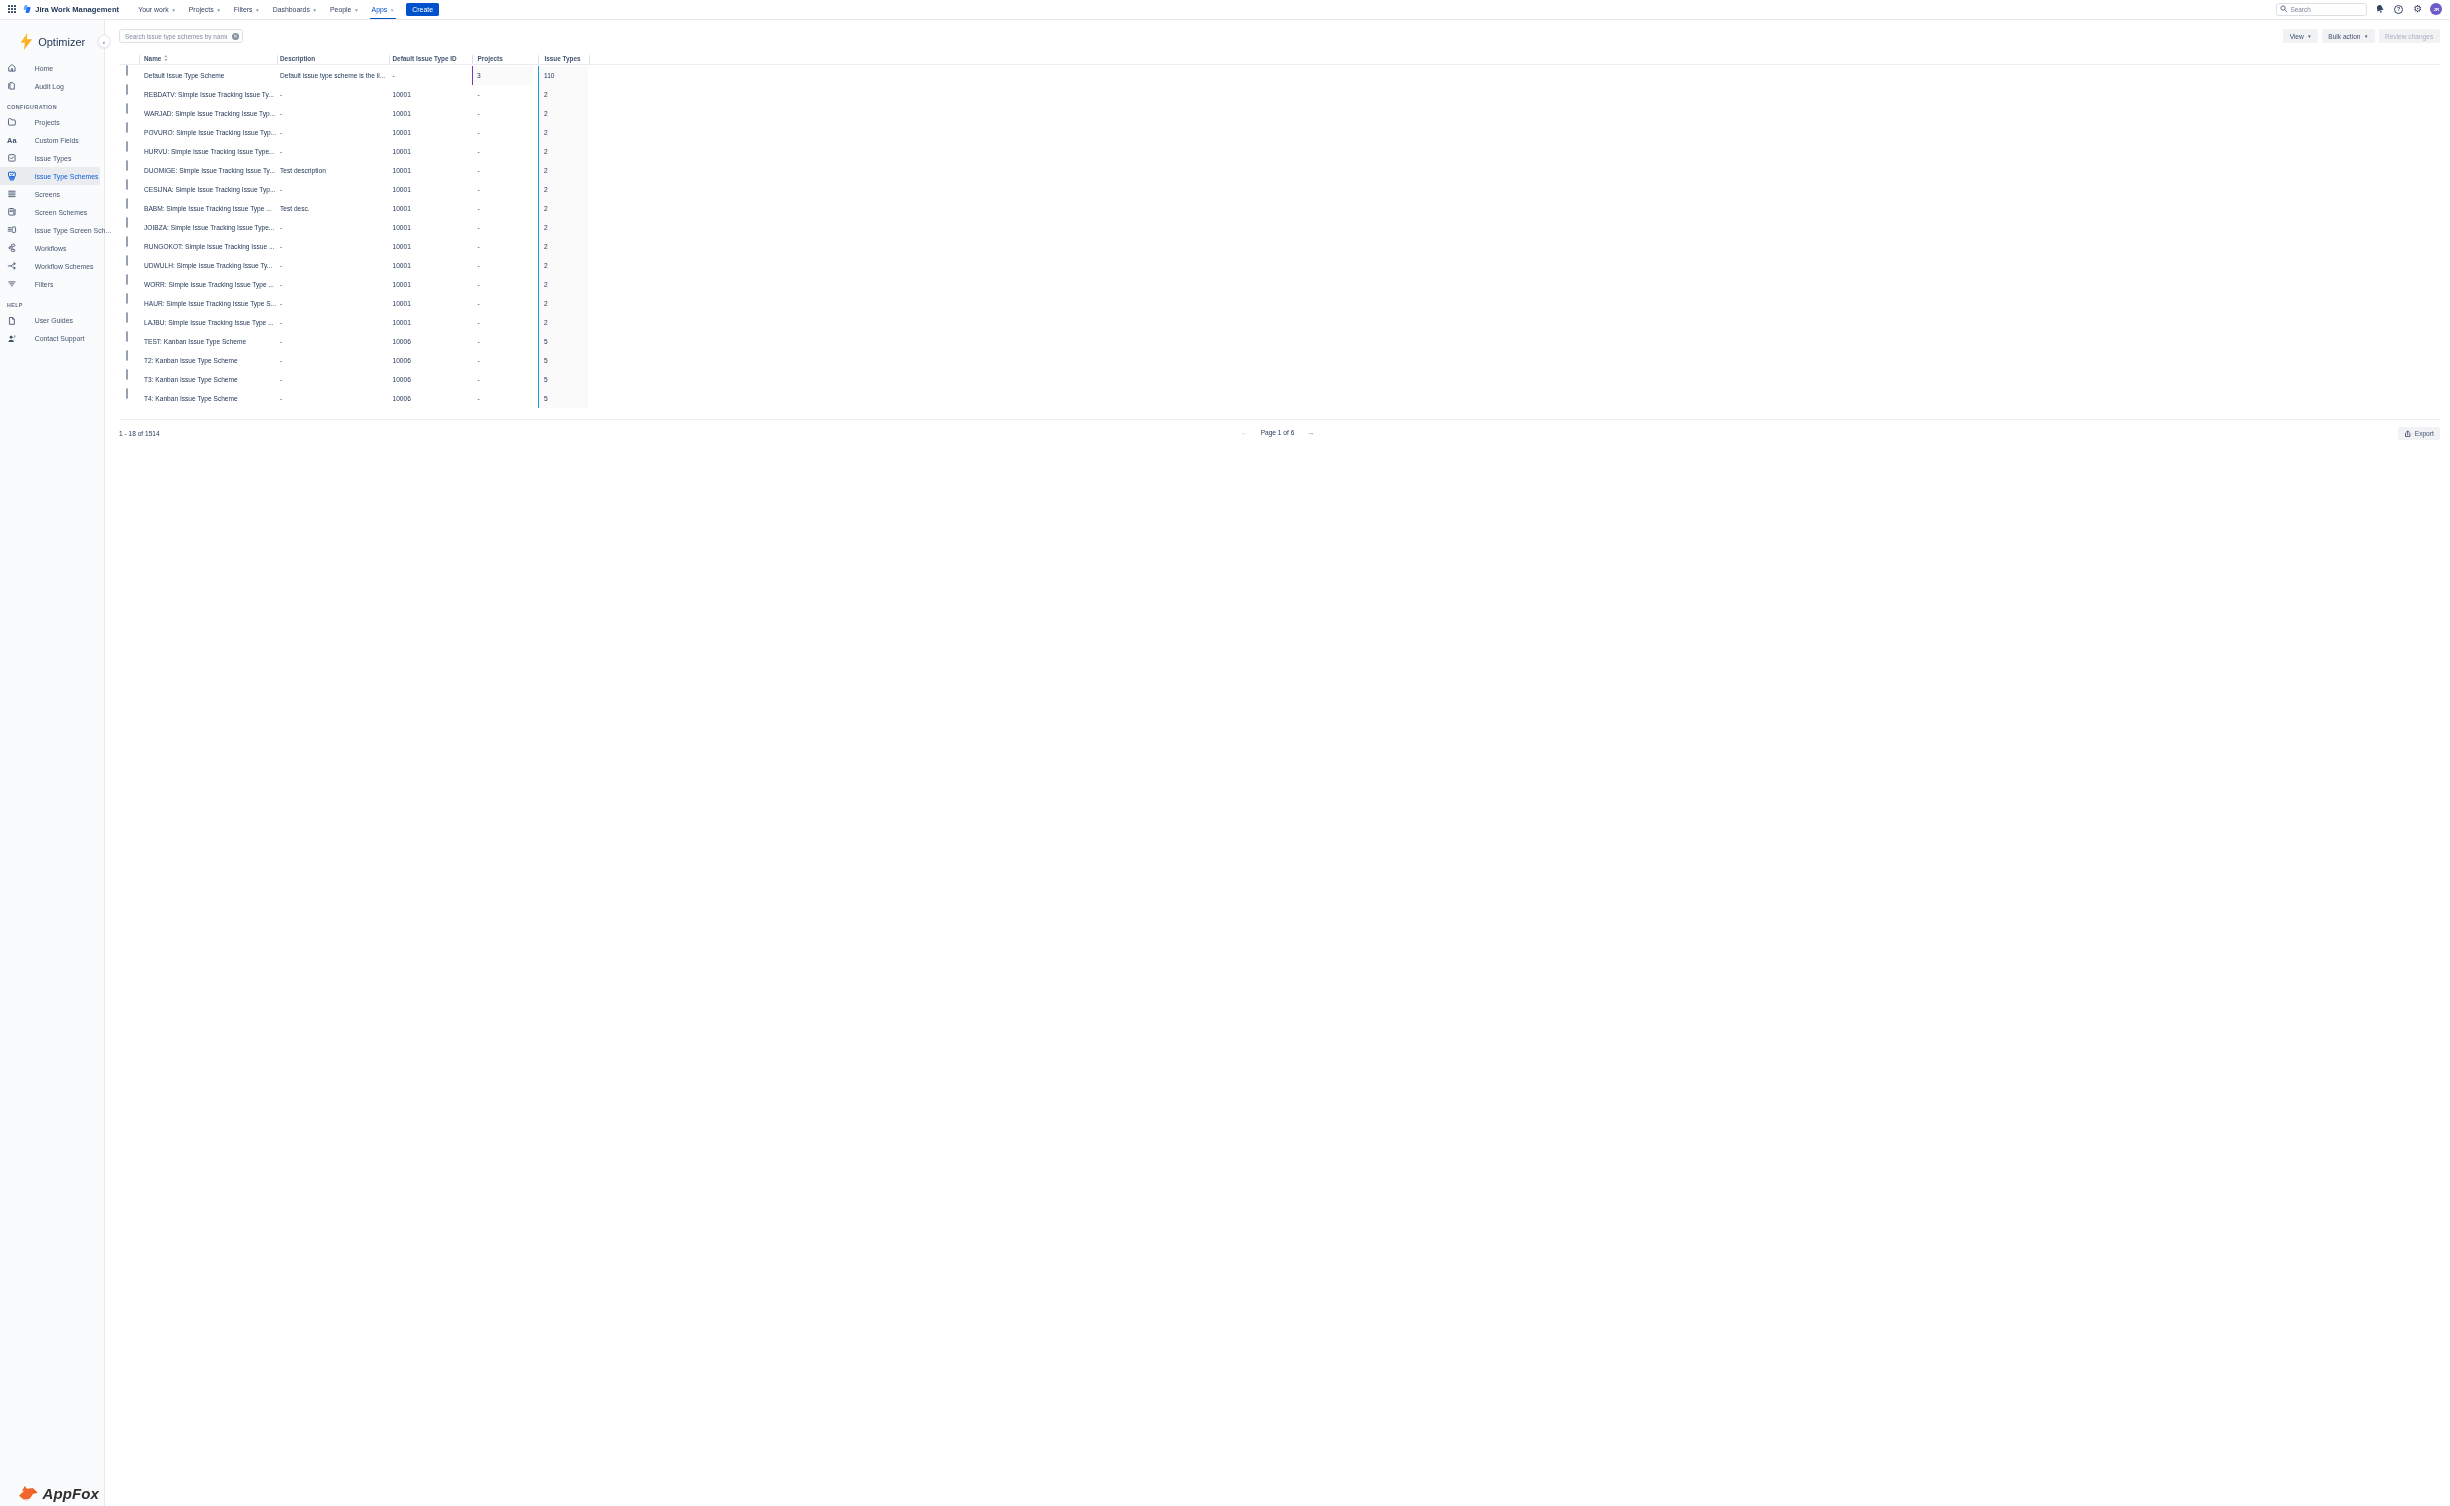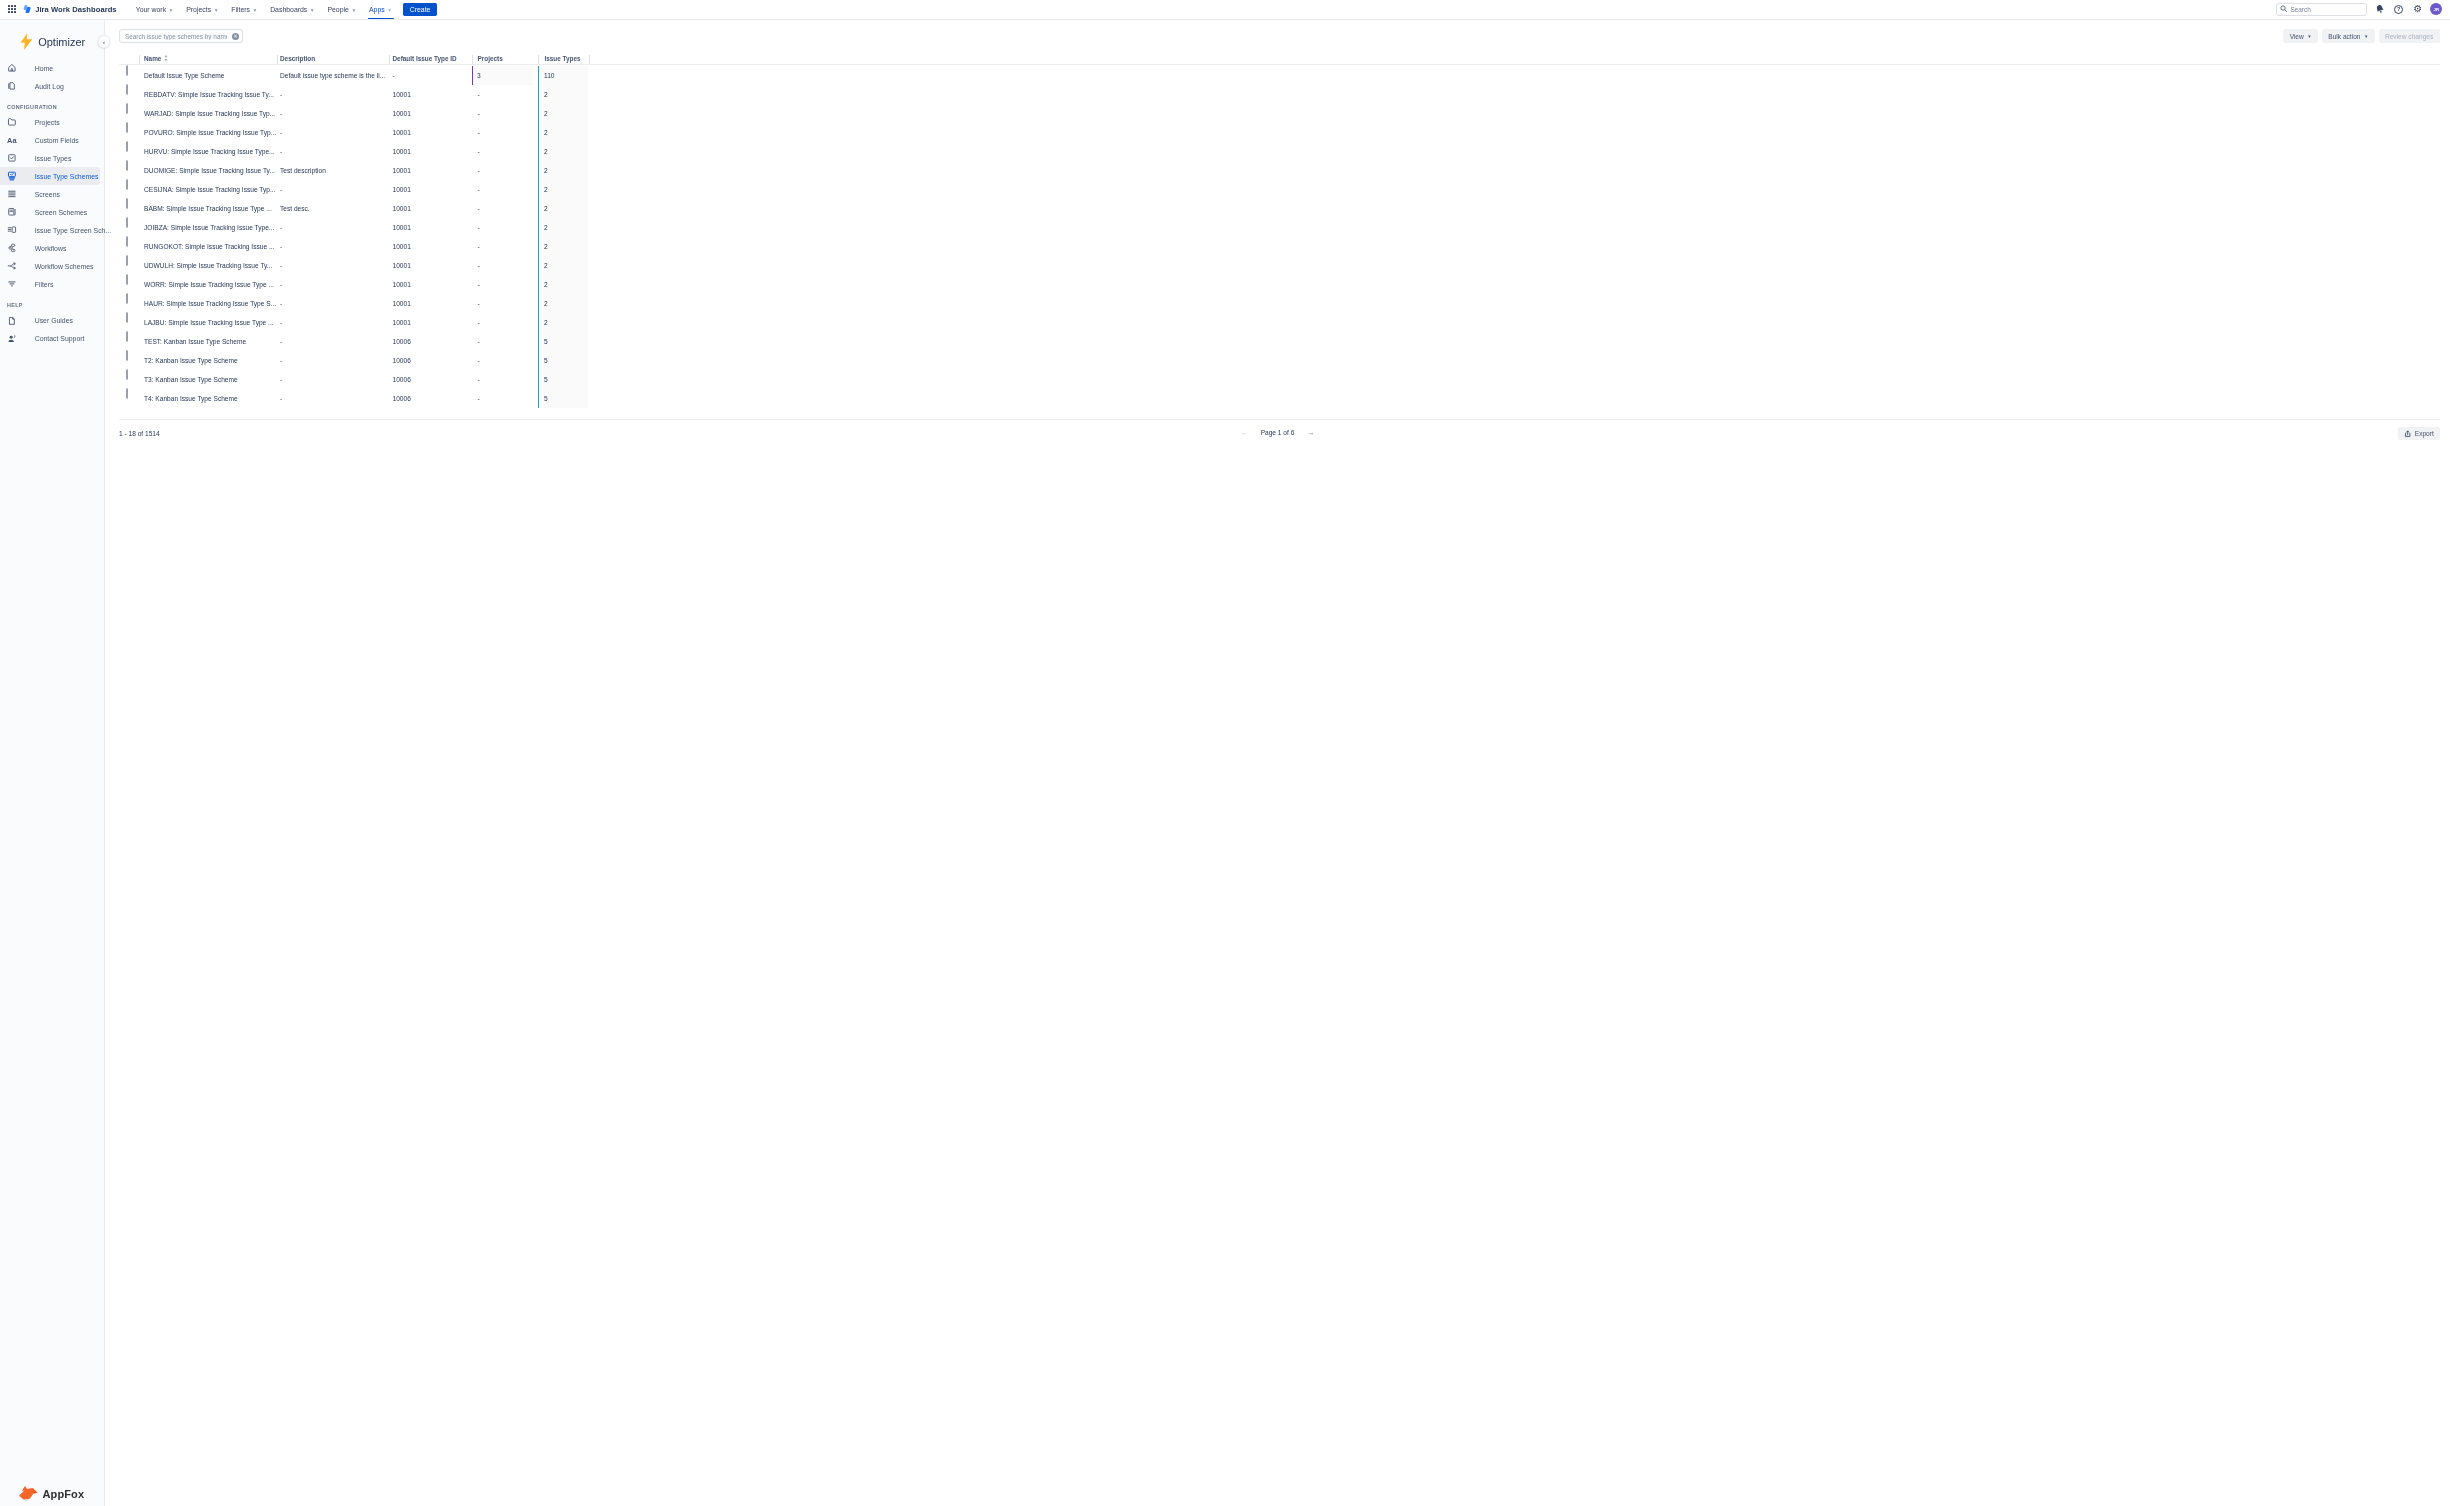--- a/index.html
+++ b/index.html
@@ -53,21 +53,21 @@
   .snav { }
   .sitem { height:18px; display:flex; align-items:center; gap:18px; padding-left:6.9px; margin-right:4.4px;
     cursor:pointer; color:#44546F; }
   .sitem .slabel { font-size:6.9px; color:#44546F; white-space:nowrap; }
   .sitem svg { flex:0 0 auto; }
   .sitem.active { background:#EBECF0; border-radius:0 2.9px 2.9px 0; }
   .sitem.active .slabel { color:#0B5CD7; font-weight:500; }
   .ssection { font-size:5.4px; font-weight:700; letter-spacing:.07em; color:#626F86; margin:8.8px 0 3.4px 6.9px; }
   .aa-glyph { font-size:7.4px; font-weight:700; color:#44546F; width:9.8px; text-align:center; }
   .appfox { position:absolute; bottom:3.9px; left:17.6px; display:flex; align-items:center; gap:4.4px; cursor:pointer; }
-  .appfox .af-name { font-size:11px; font-weight:700; color:#2F2F2F; letter-spacing:0.1px; }
+  .appfox .af-name { font-size:15px; font-weight:700; color:#2F2F2F; letter-spacing:0.1px;font-style:italic; }
 
   
   .content { position:absolute; top:19.6px; left:105px; right:0; bottom:0; background:#fff; }
   .toolbar-search { position:absolute; top:9.8px; left:14px; width:124px; height:14px; }
   .toolbar-search input { width:100%; height:100%; border:1px solid #DFE1E6; border-radius:2.9px; background:#FCFDFD;
     font-size:6.4px; color:#44546F; padding:0 14.7px 0 4.9px; outline:none; font-family:inherit; }
   .toolbar-search input::placeholder { color:#8590A2; }
   .clear-x { position:absolute; right:3.9px; top:3.4px; width:7.4px; height:7.4px; border-radius:50%; background:#8590A2;
     color:#FCFDFD; font-size:5.4px; line-height:7.4px; text-align:center; cursor:pointer; }
   .toolbar-right { position:absolute; top:9.8px; right:10.3px; display:flex; gap:3.9px; }
@@ -125,21 +125,21 @@
         <i></i>
         <i></i>
         <i></i>
       </span>
   </div>
   <div class="brand">
     <span class="jira-mark">
         <b></b>
         <b></b>
       </span>
-    <span class="brand-name">Jira Work Dashboards</span>
+    <span class="brand-name">Jira Work Management</span>
   </div>
   <nav class="nav-menu">
     <div class="nav-item">
         <span>Your work</span>
         <span class="chev">▼</span>
       </div>
     <div class="nav-item">
         <span>Projects</span>
         <span class="chev">▼</span>
       </div>

